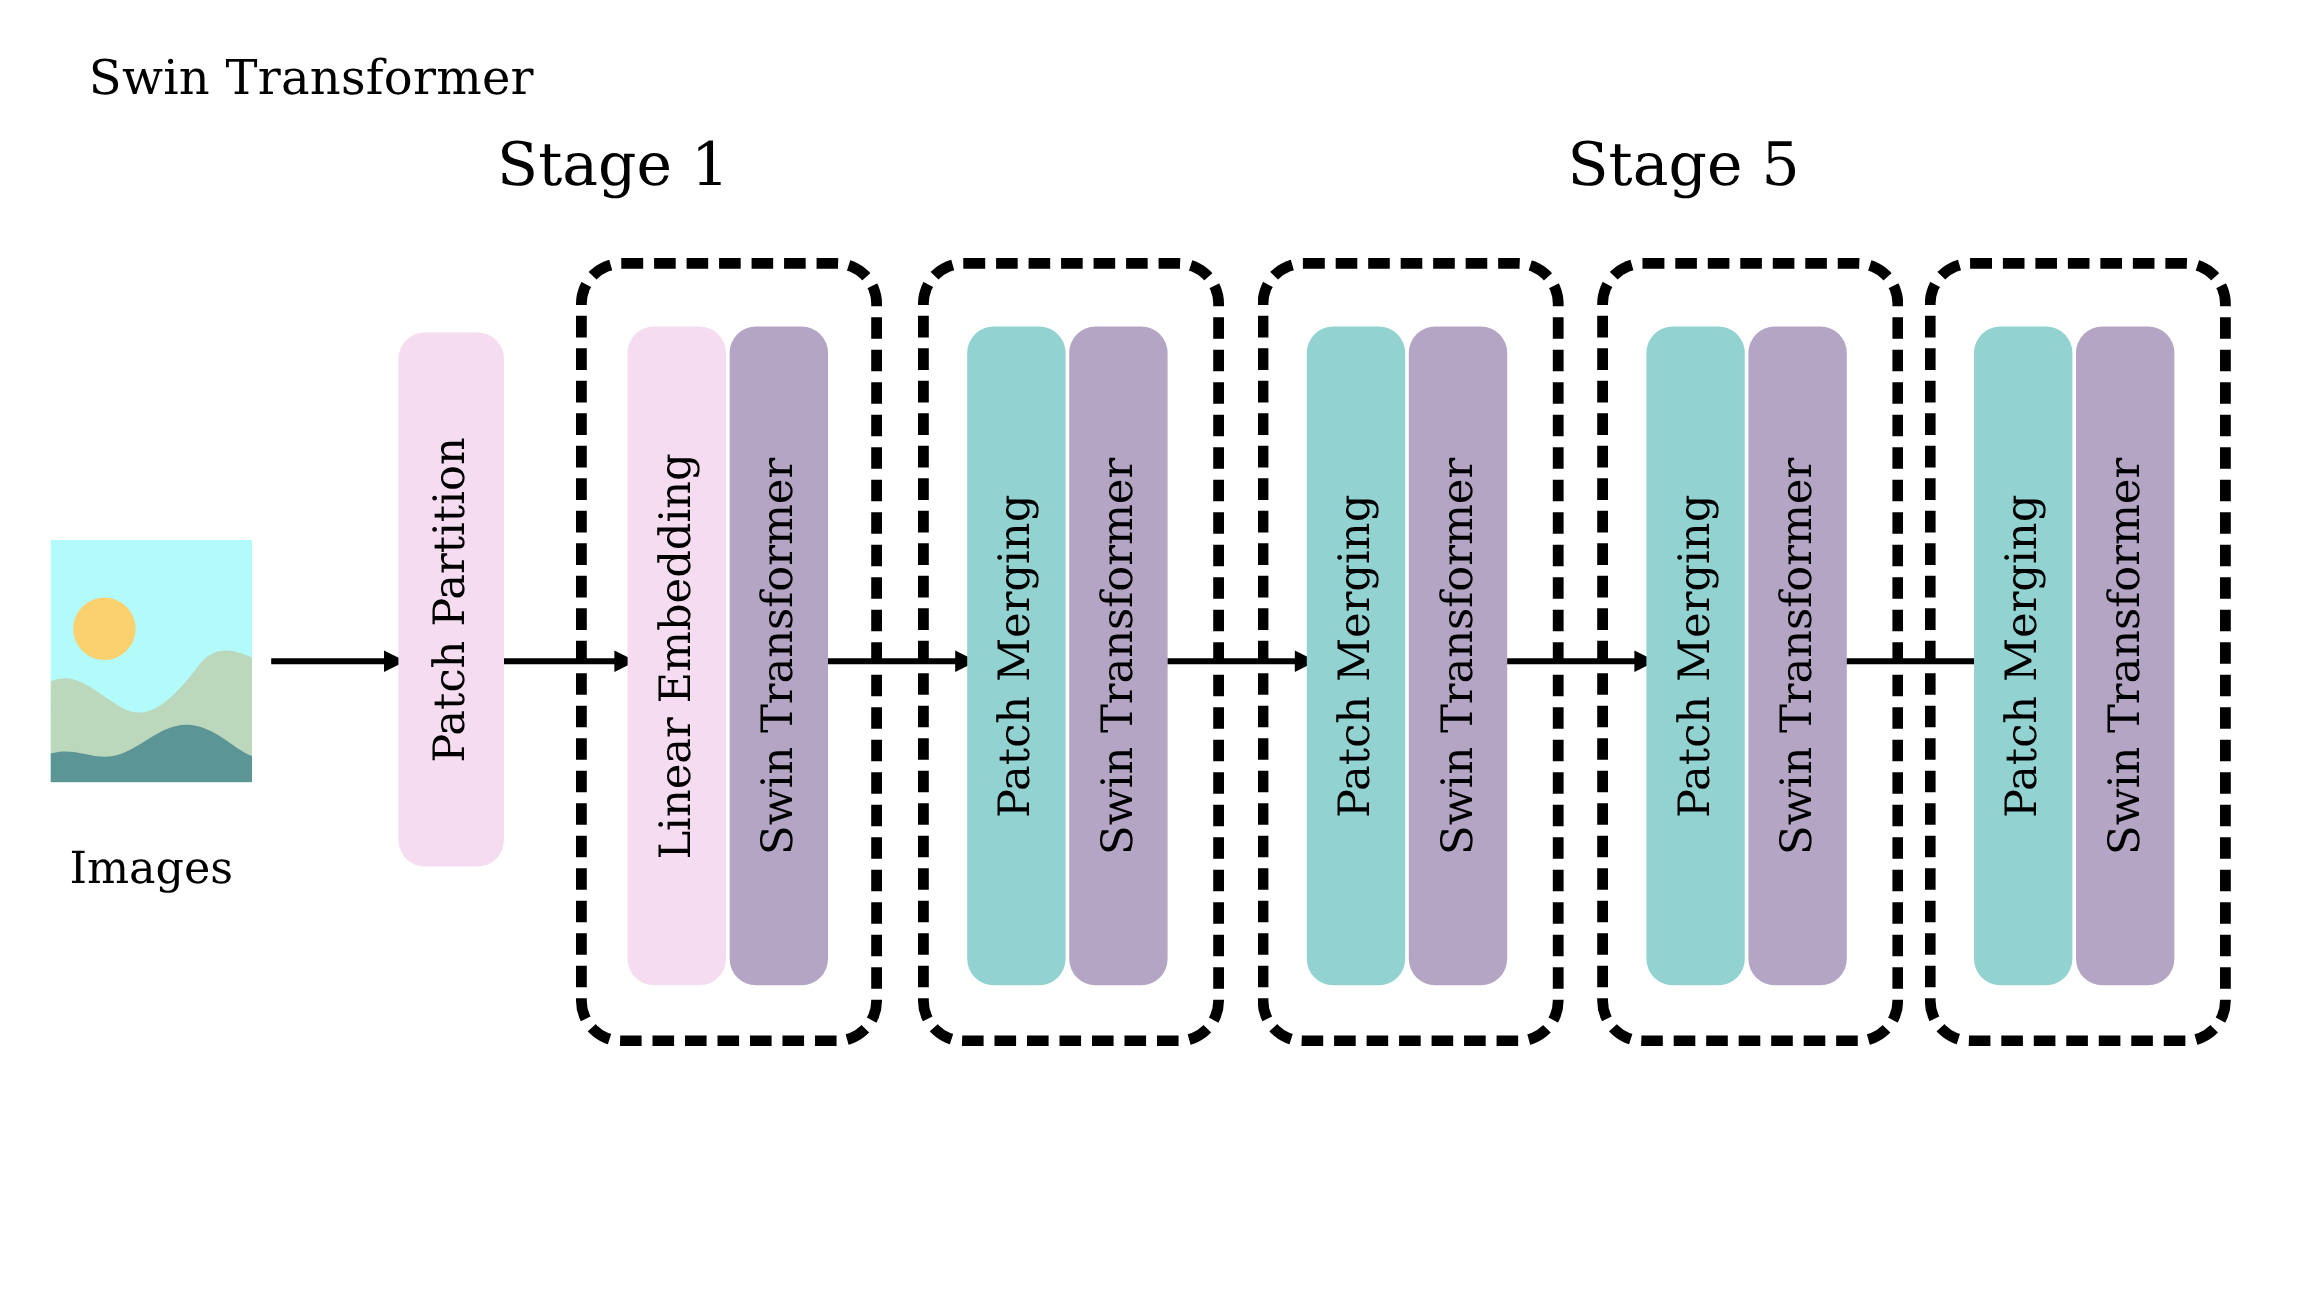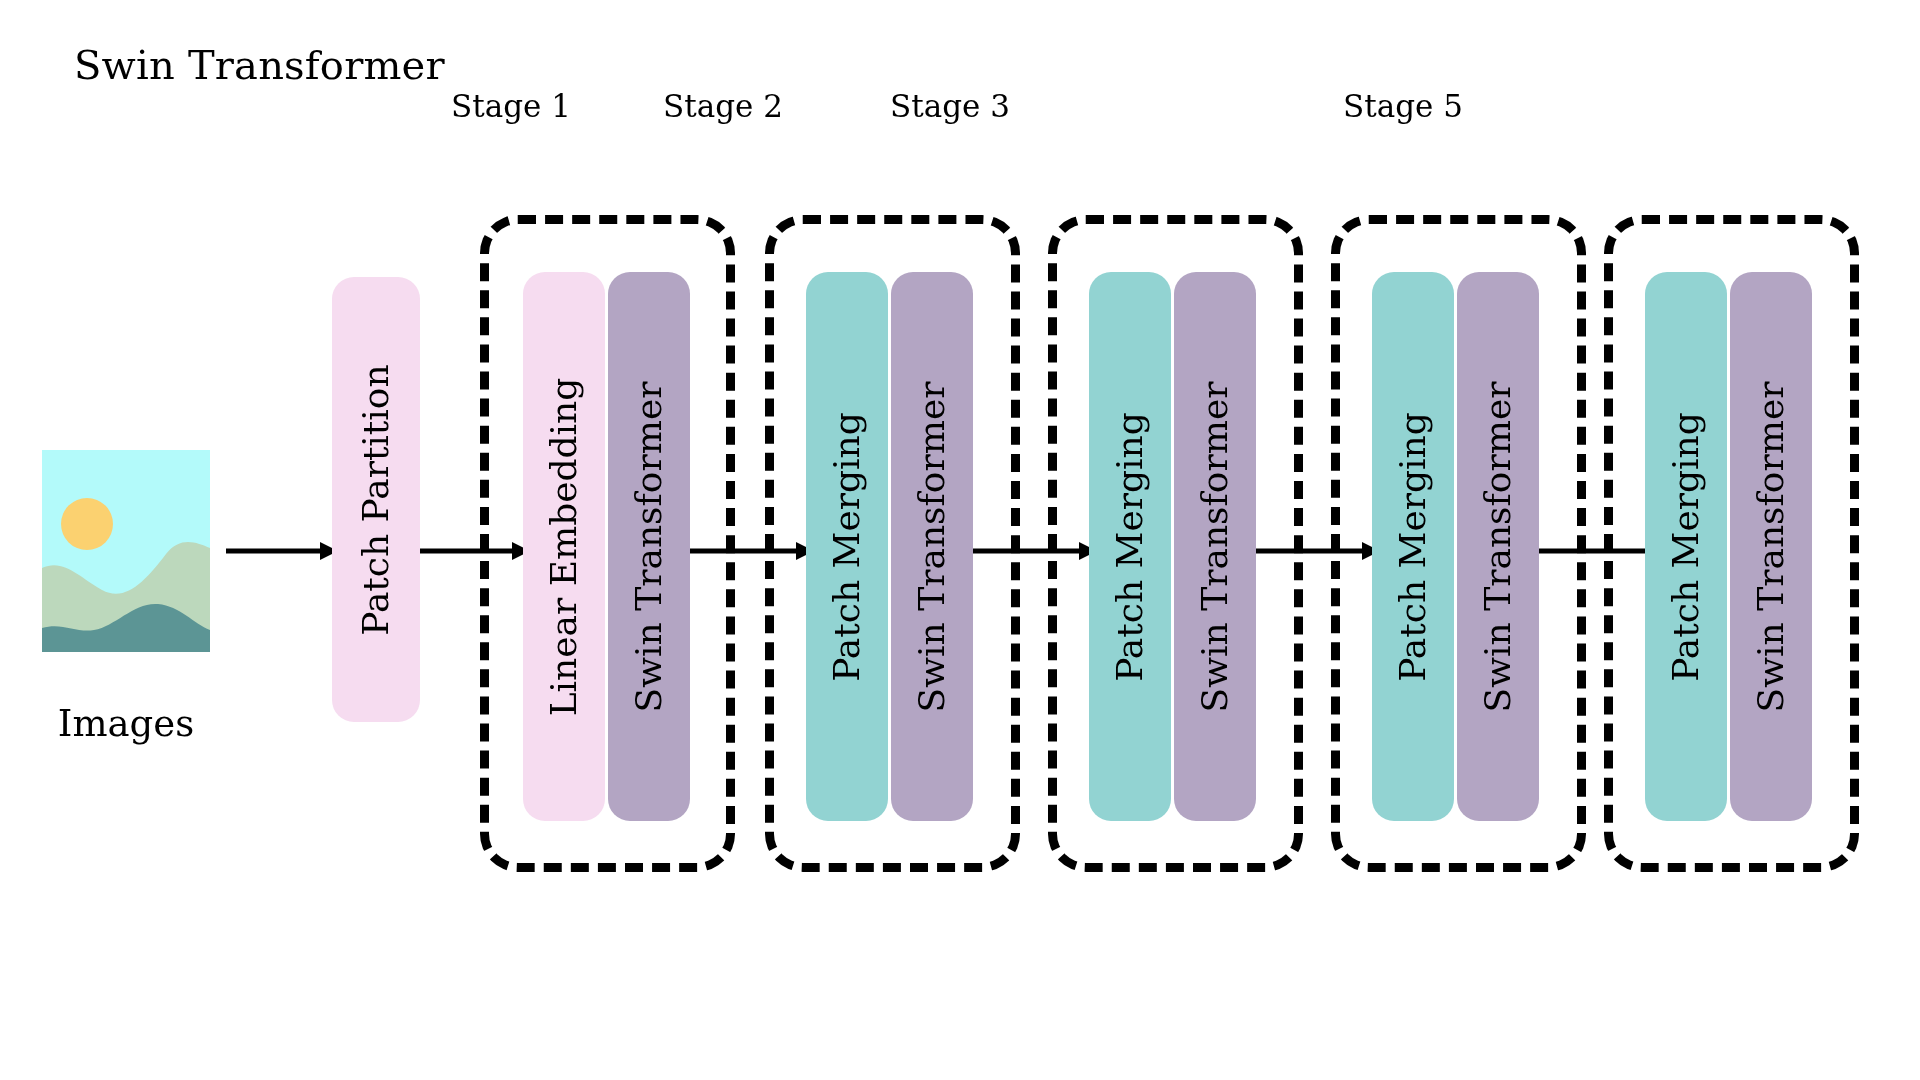--- a/index.html
+++ b/index.html
@@ -30,24 +30,24 @@
     top: 42px;
     font-size: 40px;
     font-family: "DejaVu Serif", "Liberation Serif", serif;
     letter-spacing: 0.2px;
     white-space: nowrap;
   }
 
   
   .stage-caption {
     position: absolute;
-    top: 88px;
+    top: 108px;
     width: 280px;
     text-align: center;
-    font-size: 31px;
+    font-size: 50px;
     font-family: "DejaVu Serif", "Liberation Serif", serif;
     white-space: nowrap;
   }
 
   
   .source-image {
     position: absolute;
     left: 42px;
     top: 450px;
     width: 168px;
@@ -102,22 +102,20 @@
   .arrow svg { display: block; overflow: visible; }
 </style>
 </head>
 <body>
 
 <div class="canvas">
 
   <div class="title">Swin Transformer</div>
 
   <div class="stage-caption" style="left:371px;">Stage 1</div>
-  <div class="stage-caption" style="left:583px;">Stage 2</div>
-  <div class="stage-caption" style="left:810px;">Stage 3</div>
   <div class="stage-caption" style="left:1263px;">Stage 5</div>
 
   <div class="source-image">
     <svg width="168" height="202" viewBox="0 0 168 202" xmlns="http://www.w3.org/2000/svg">
       <rect x="0" y="0" width="168" height="202" fill="#B3FAFA"></rect>
       <circle cx="45" cy="74" r="26" fill="#FBD170"></circle>
       <path d="M0,118 C22,108 38,128 60,140 C84,153 104,130 124,104 C138,86 154,92 168,98 L168,202 L0,202 Z" fill="#BCD8BC"></path>
       <path d="M0,178 C20,172 34,183 52,180 C74,176 92,152 116,154 C138,156 152,174 168,180 L168,202 L0,202 Z" fill="#5C9595"></path>
     </svg>
   </div>

